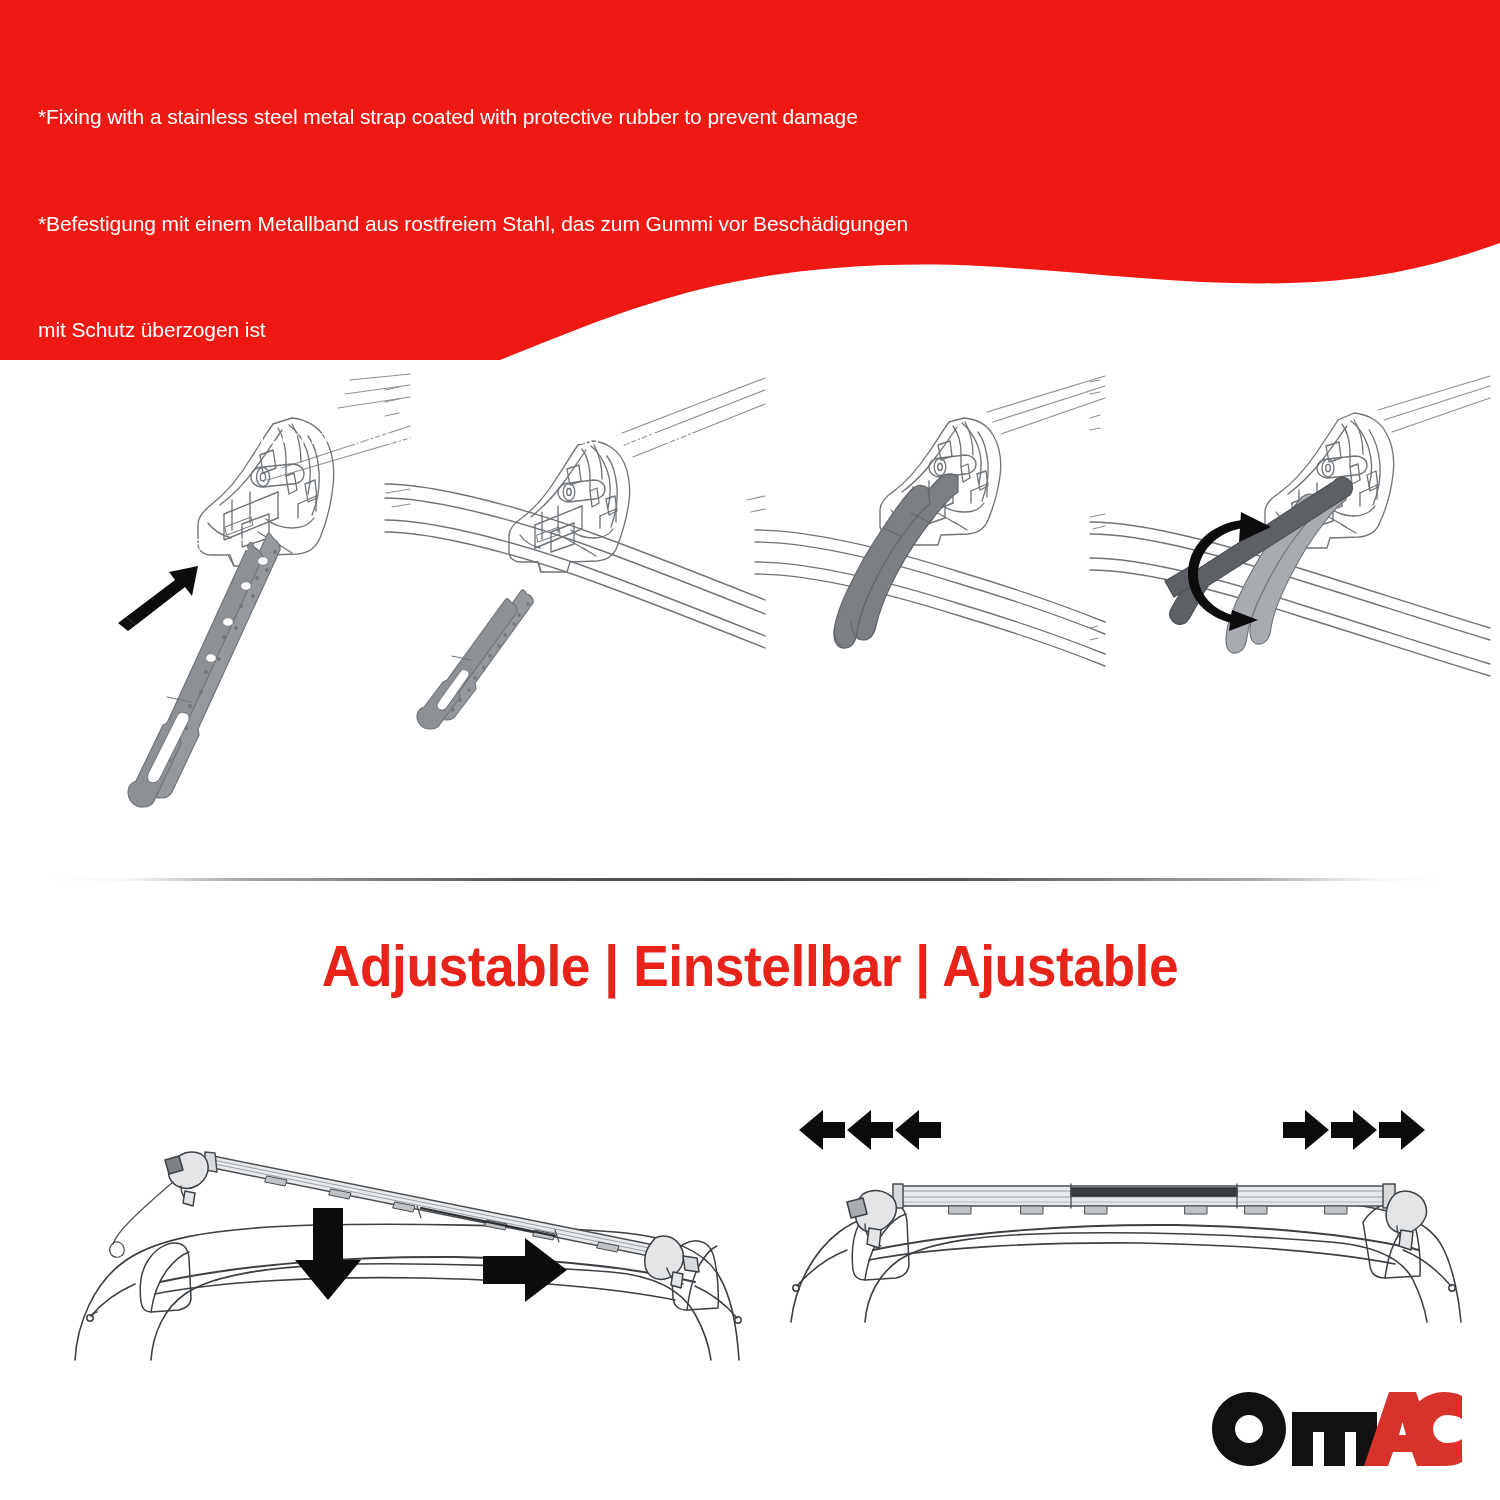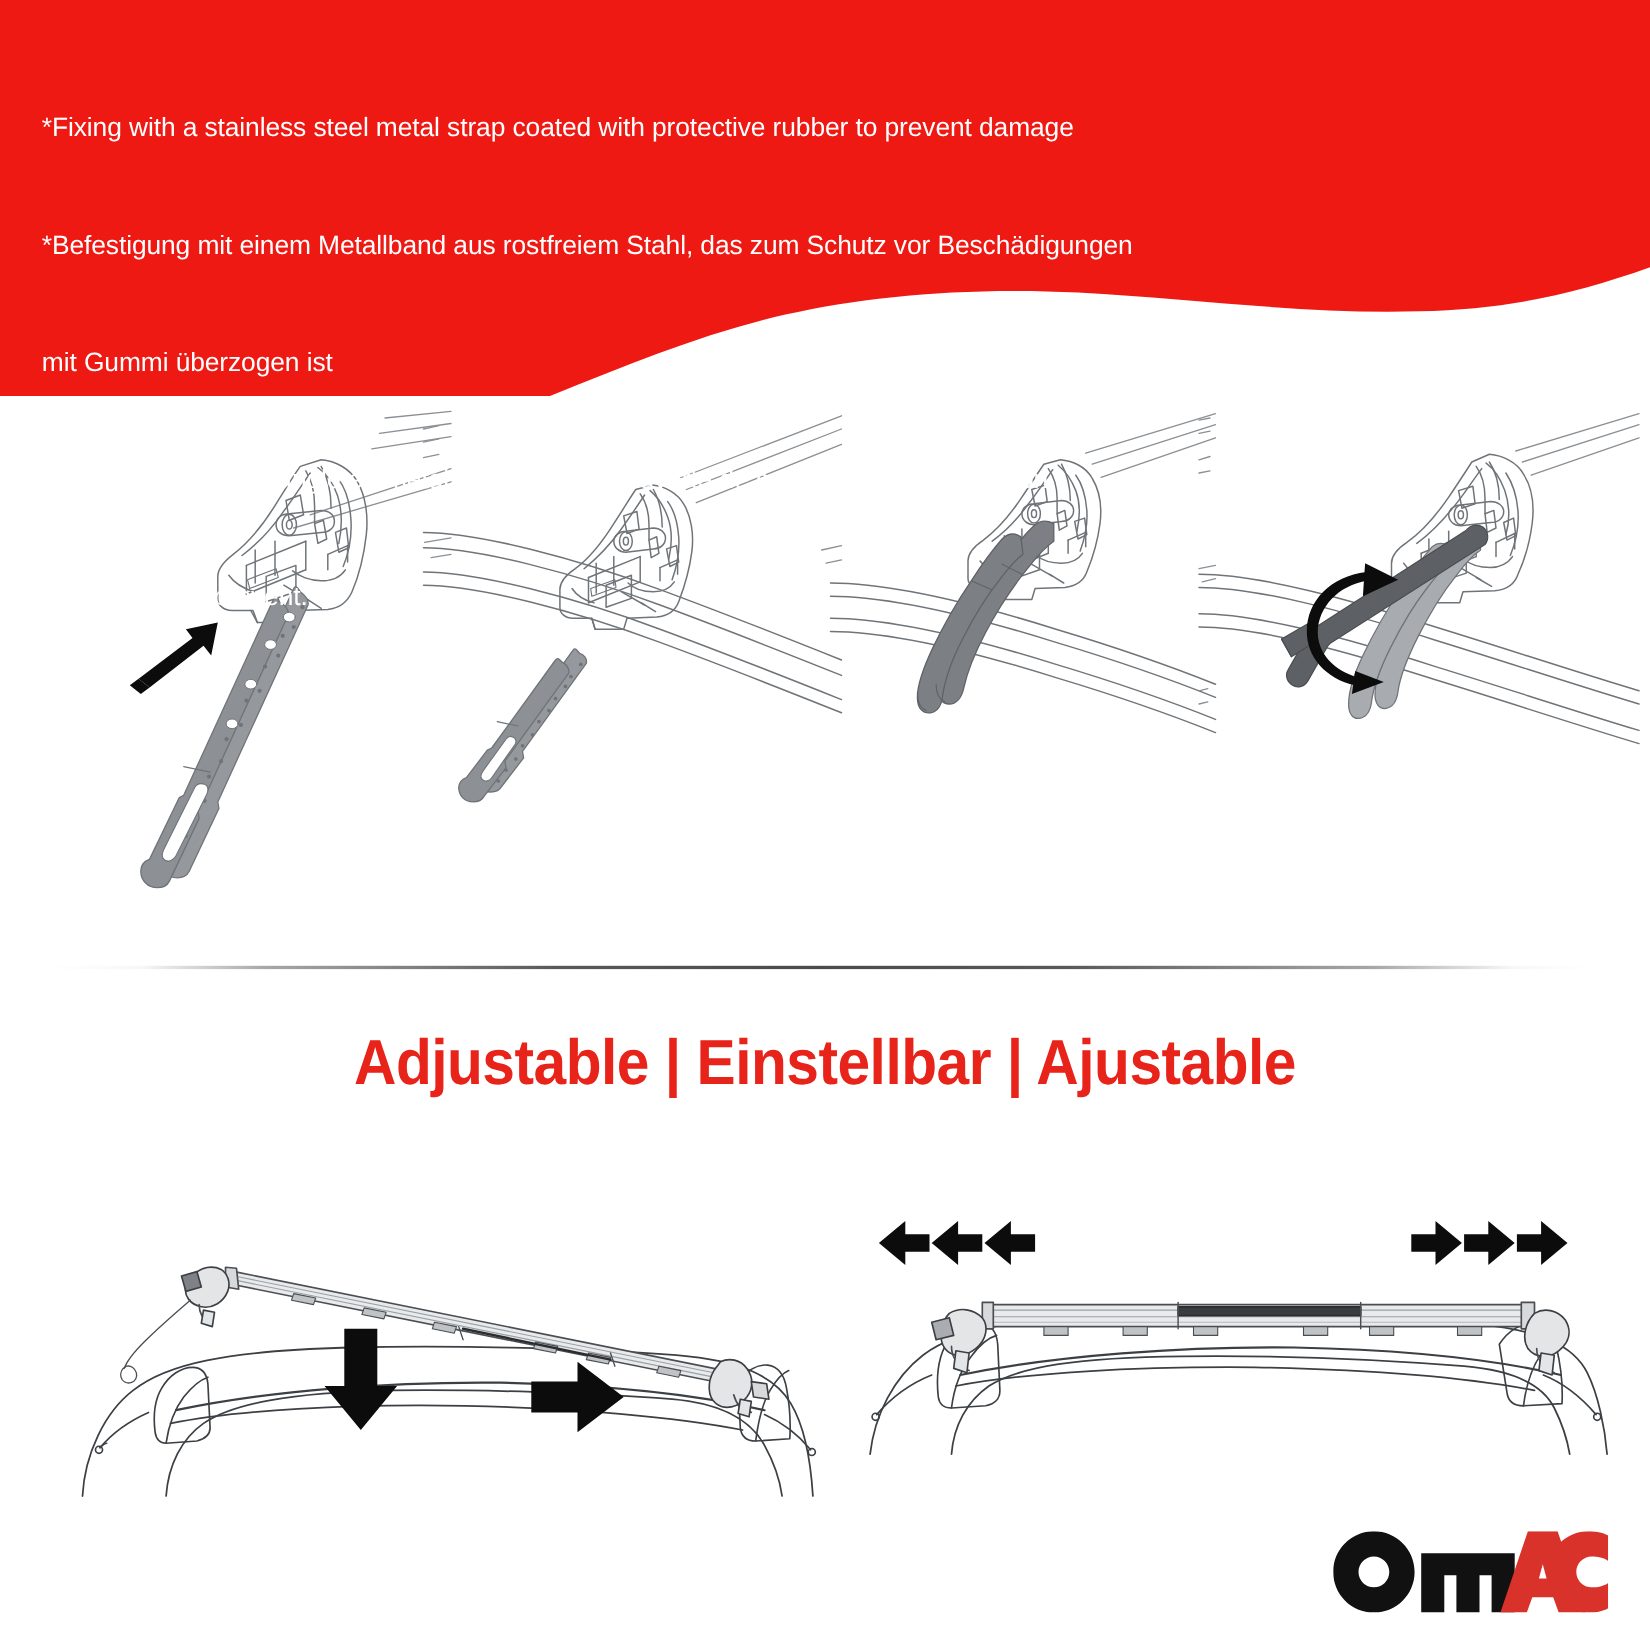--- a/index.html
+++ b/index.html
@@ -12,21 +12,21 @@
   }
   #page{position:relative;width:1500px;height:1500px;background:#fff;}
 
   
   .banner{position:absolute;left:0;top:0;width:1500px;height:360px;}
   .banner svg{display:block;width:1500px;height:360px;}
 
   .banner-text{
     position:absolute;left:38px;top:28px;width:1420px;
     color:#ffffff;
-    font-size:24px;
+    font-size:21px;
     line-height:35.5px;
     letter-spacing:-0.1px;
     font-weight:400;
     white-space:pre-wrap;
     z-index:4;
   }
   .banner-text .ln{display:block;}
 
   
   .steps{position:absolute;left:0;top:372px;width:1500px;height:500px;}
@@ -92,22 +92,22 @@
                C640,303 575,330 500,360
                L0,360 Z" fill="#EE1913"></path>
       <path d="M500,360
                C420,392 330,437 250,497
                C170,556 95,620 42,676
                C20,700 8,714 0,722
                L0,360 Z" fill="#EE1913"></path>
     </svg>
     <div class="banner-text">
       <span class="ln">*Fixing with a stainless steel metal strap coated with protective rubber to prevent damage</span>
-      <span class="ln">*Befestigung mit einem Metallband aus rostfreiem Stahl, das zum Schutz vor Beschädigungen</span>
-      <span class="ln">mit Gummi überzogen ist</span>
+      <span class="ln">*Befestigung mit einem Metallband aus rostfreiem Stahl, das zum Gummi vor Beschädigungen</span>
+      <span class="ln">mit Schutz überzogen ist</span>
       <span class="ln">*Fixation avec une sangle en métal inoxydable recouverte de caoutchouc de protection</span>
       <span class="ln">pour éviter les prevent.</span>
     </div>
   </div>
 
   <div class="steps">
 
     <div class="step step1">
       <svg width="390" height="500" viewBox="0 0 390 500">
         <g fill="none" stroke="#6f7479" stroke-width="1.35" stroke-linejoin="round" stroke-linecap="round">

